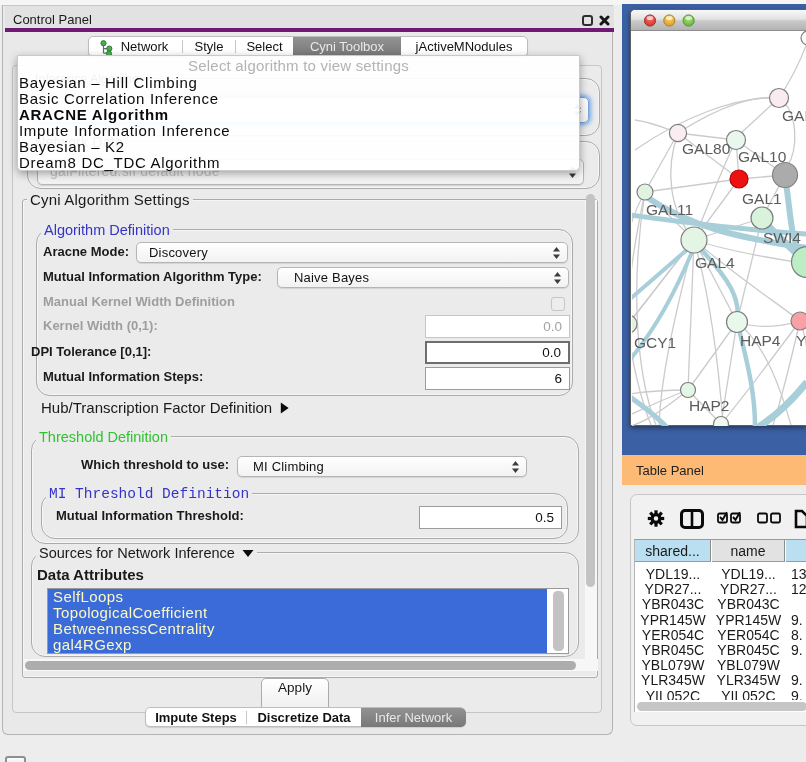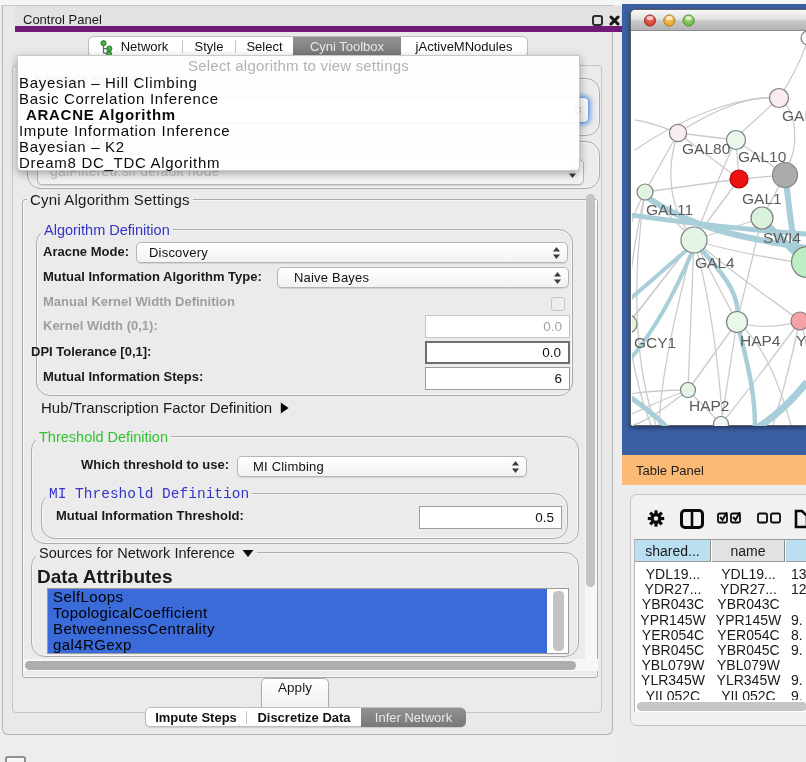--- a/index.html
+++ b/index.html
@@ -1,21 +1,21 @@
 <!DOCTYPE html>
 <html><head>
 <meta charset="utf-8">
 <style>
 * { margin:0; padding:0; box-sizing:border-box; }
 html,body { width:806px; height:762px; overflow:hidden; }
 body { -webkit-font-smoothing:antialiased; position:relative; background:#EDEDED; font-family:"Liberation Sans",sans-serif; color:#1A1A1A; }
 .abs { position:absolute; }
 
 #win { position:absolute; left:2px; top:5px; width:611px; height:730px; background:#E9E9E9; border:1px solid #B3B3B3; border-top:1px solid #C7C7C7; border-radius:0 0 6px 6px; }
-#titlebar { position:absolute; left:12px; top:0; width:609px; height:26px; background:#E2E2E2; border-bottom:6px solid #701a75; }
+#titlebar { position:absolute; left:2px; top:0; width:609px; height:26px; background:#E2E2E2; border-bottom:4px solid #701a75; }
 #titlebar .t { position:absolute; left:8px; top:6px; font-size:13px; color:#1A1A1A; }
 
 .tabbar { position:absolute; left:85px; top:30px; width:440px; height:21px; background:#FFFFFF; border:1px solid #BDBDBD; border-radius:5px; box-shadow:0 1px 1px rgba(0,0,0,0.12); }
 .tabbar .seg { position:absolute; top:0; height:19px; font-size:13px; line-height:19px; text-align:center; color:#111; }
 .tabbar .sep { position:absolute; top:3px; width:1px; height:13px; background:#C6C6C6; }
 .tabbar .sel { background:linear-gradient(#929292,#787878); color:#E8E8E8; }
 
 #tabpanel { position:absolute; left:9px; top:59px; width:590px; height:648px; background:#EBEBEB; border:1px solid #C6C6C6; border-radius:4px; }
 
 .grp { position:absolute; border:1px solid #ABABAB; border-radius:14px; box-shadow:inset 0 0 0 1px rgba(255,255,255,0.55); }
@@ -160,42 +160,42 @@
       <span class="lg blue">MI Threshold Definition</span>
     </div>
     <div class="lbl" style="left:43px;top:442px;">Mutual Information Threshold:</div>
     <div class="fld" style="left:406px;top:440px;width:143px;height:23px;line-height:21px;">0.5</div>
 
     <div class="grp" style="left:18px;top:486px;width:548px;height:105px;">
       <span class="lg plain">Sources for Network Inference <svg style="margin-left:3px" width="12" height="9" viewBox="0 0 12 9">
             <path d="M0.5 1 L11.5 1 L6 8 Z" fill="#0A0A0A"></path>
           </svg></span>
     </div>
-    <div class="lbl" style="left:24px;top:500px;font-size:19px;">Data Attributes</div>
+    <div class="lbl" style="left:24px;top:500px;font-size:15px;">Data Attributes</div>
     <div class="abs" style="left:34px;top:522px;width:522px;height:66px;background:#FFF;border:1px solid #9A9A9A;">
-      <div class="abs" style="left:0;top:0;width:499px;height:64px;background:#3A6BD8;color:#000000;font-size:15px;letter-spacing:0.4px;line-height:16px;padding-left:5px;">SelfLoops<br>TopologicalCoefficient<br>BetweennessCentrality<br>gal4RGexp</div>
+      <div class="abs" style="left:0;top:0;width:499px;height:64px;background:#3A6BD8;color:#fef9c3;font-size:15px;letter-spacing:0.4px;line-height:16px;padding-left:5px;">SelfLoops<br>TopologicalCoefficient<br>BetweennessCentrality<br>gal4RGexp</div>
       <div class="sbthumbV" style="left:505px;top:2px;width:11px;height:60px;"></div>
     </div>
 
     <div class="abs" style="left:248px;top:612px;width:68px;height:36px;background:linear-gradient(#FFFFFF,#EDEDED);border:1px solid #ACACAC;border-radius:5px;text-align:center;font-size:13.5px;line-height:17px;box-shadow:0 1px 1px rgba(0,0,0,0.1);">Apply</div>
   </div>
 
   <div class="tabbar" style="left:142px;top:701px;width:320px;height:20px;">
     <div class="seg" style="left:0;width:100px;border-radius:5px 0 0 5px;font-weight:bold;">Impute Steps</div>
     <div class="sep" style="left:100px"></div>
     <div class="seg" style="left:101px;width:114px;font-weight:bold;">Discretize Data</div>
     <div class="seg sel" style="left:215px;width:105px;border-radius:0 5px 5px 0;">Infer Network</div>
   </div>
 </div>
 
 <div id="popup">
   <div class="ph">Select algorithm to view settings</div>
   <div class="it" style="top:18px;">Bayesian – Hill Climbing</div>
   <div class="it" style="top:34px;">Basic Correlation Inference</div>
-  <div class="it" style="top:50px;font-weight:bold;padding-left:7px;">ARACNE Algorithm</div>
+  <div class="it" style="top:50px;font-weight:bold;">ARACNE Algorithm</div>
   <div class="it" style="top:66px;">Impute Information Inference</div>
   <div class="it" style="top:82px;">Bayesian – K2</div>
   <div class="it" style="top:98px;">Dream8 DC_TDC Algorithm</div>
 </div>
 
 <div id="bluearea"></div>
 <div id="netwin">
   <div id="nettitle">
     <svg class="abs" style="left:13px;top:3px" width="85" height="14" viewBox="0 0 85 14">
       <defs>

